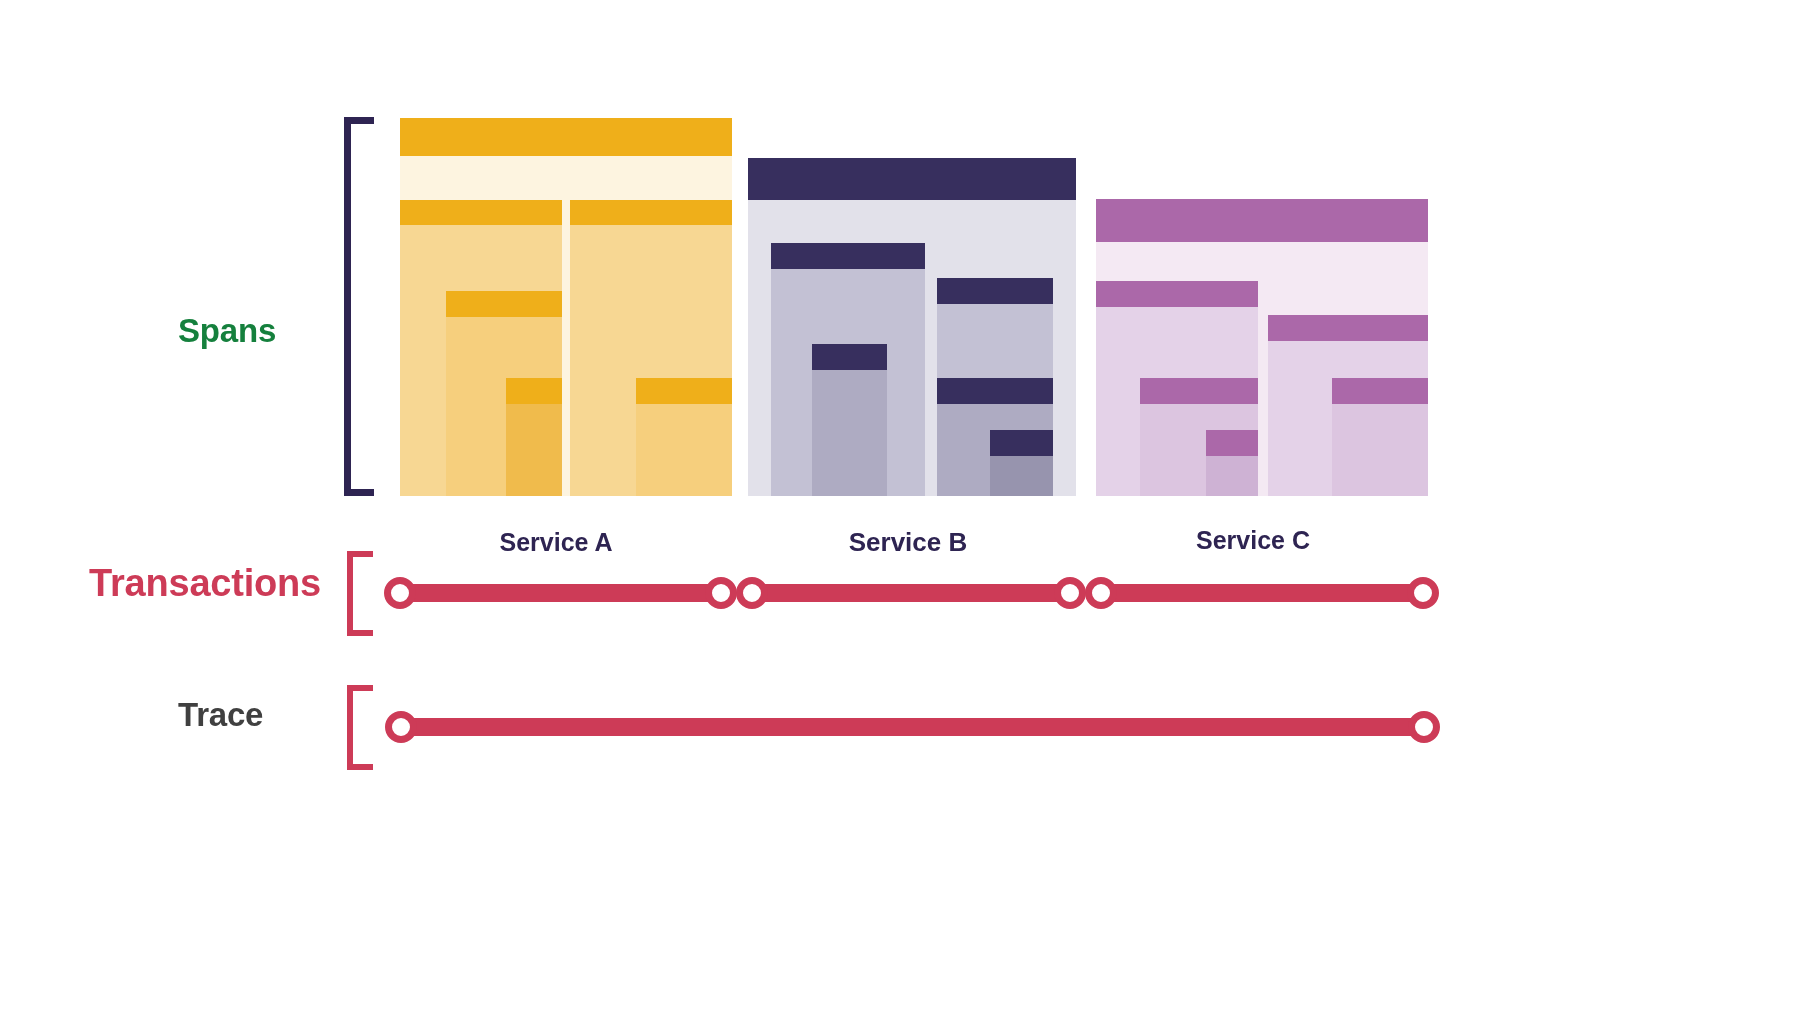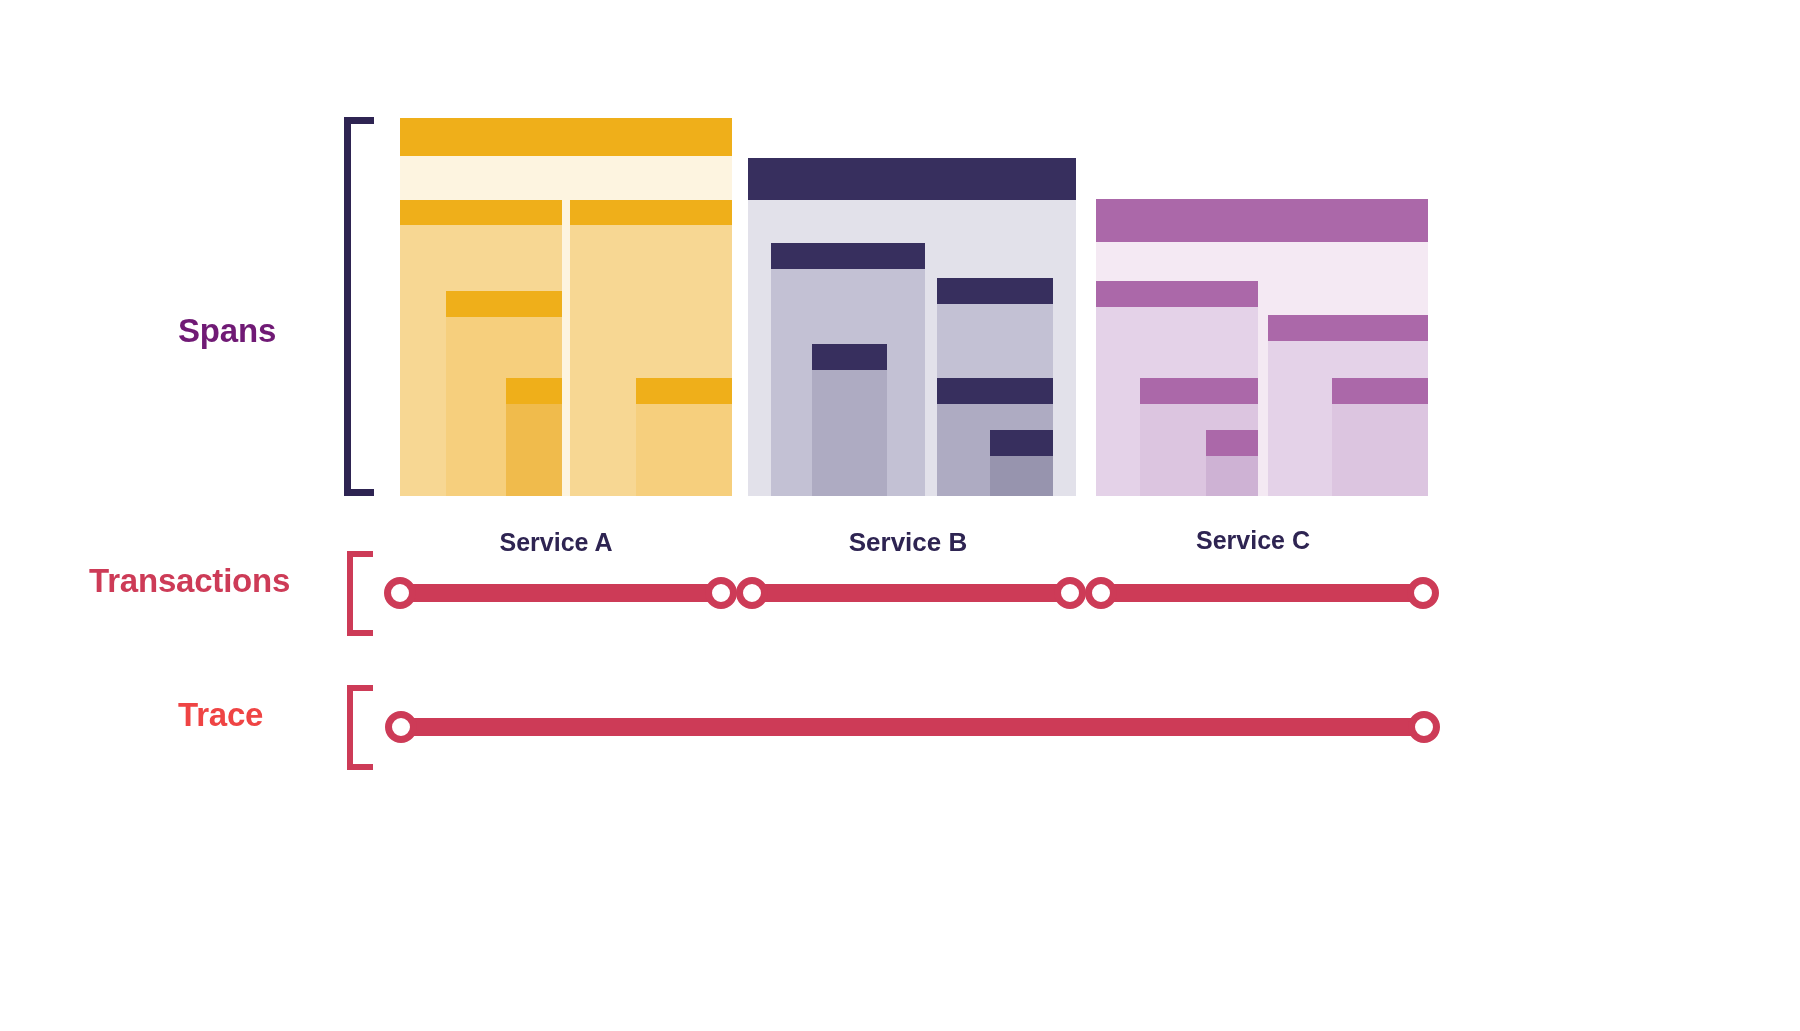--- a/index.html
+++ b/index.html
@@ -33,23 +33,23 @@
     position: absolute;
   }
 
   
   .row-label {
     position: absolute;
     font-weight: bold;
     white-space: nowrap;
     letter-spacing: -0.2px;
   }
-  .label-spans   { color: #701a75; }
+  .label-spans   { color: #15803d; }
   .label-tx      { color: #cd3b57; }
-  .label-trace   { color: #ef4444; }
+  .label-trace   { color: #404040; }
 
   
   .service-caption {
     position: absolute;
     font-weight: bold;
     color: #2e2452;
     white-space: nowrap;
     text-align: center;
     transform: translateX(-50%);
   }
@@ -68,21 +68,21 @@
     border-radius: 50%;
   }
 </style>
 </head>
 <body>
 
 <div id="stage">
 
   <div class="row-label label-spans" style="left:178px; top:312px; font-size:33px;">Spans</div>
 
-  <div class="row-label label-tx" style="left:89px; top:562px; font-size:33px;">Transactions</div>
+  <div class="row-label label-tx" style="left:89px; top:562px; font-size:38px;">Transactions</div>
 
   <div class="row-label label-trace" style="left:178px; top:696px; font-size:33px;">Trace</div>
 
   <div id="bracket-layer">
       <div class="bracket" style="left: 344px; top: 117px; width: 30px; height: 379px; border-color: rgb(46, 36, 82); border-left-width: 7px; border-top-width: 7px; border-bottom-width: 7px;"></div>
       <div class="bracket" style="left: 347px; top: 551px; width: 26px; height: 85px; border-color: rgb(205, 59, 87); border-left-width: 6px; border-top-width: 6px; border-bottom-width: 6px;"></div>
       <div class="bracket" style="left: 347px; top: 685px; width: 26px; height: 85px; border-color: rgb(205, 59, 87); border-left-width: 6px; border-top-width: 6px; border-bottom-width: 6px;"></div>
     </div>
 
   <div id="spans-layer">

